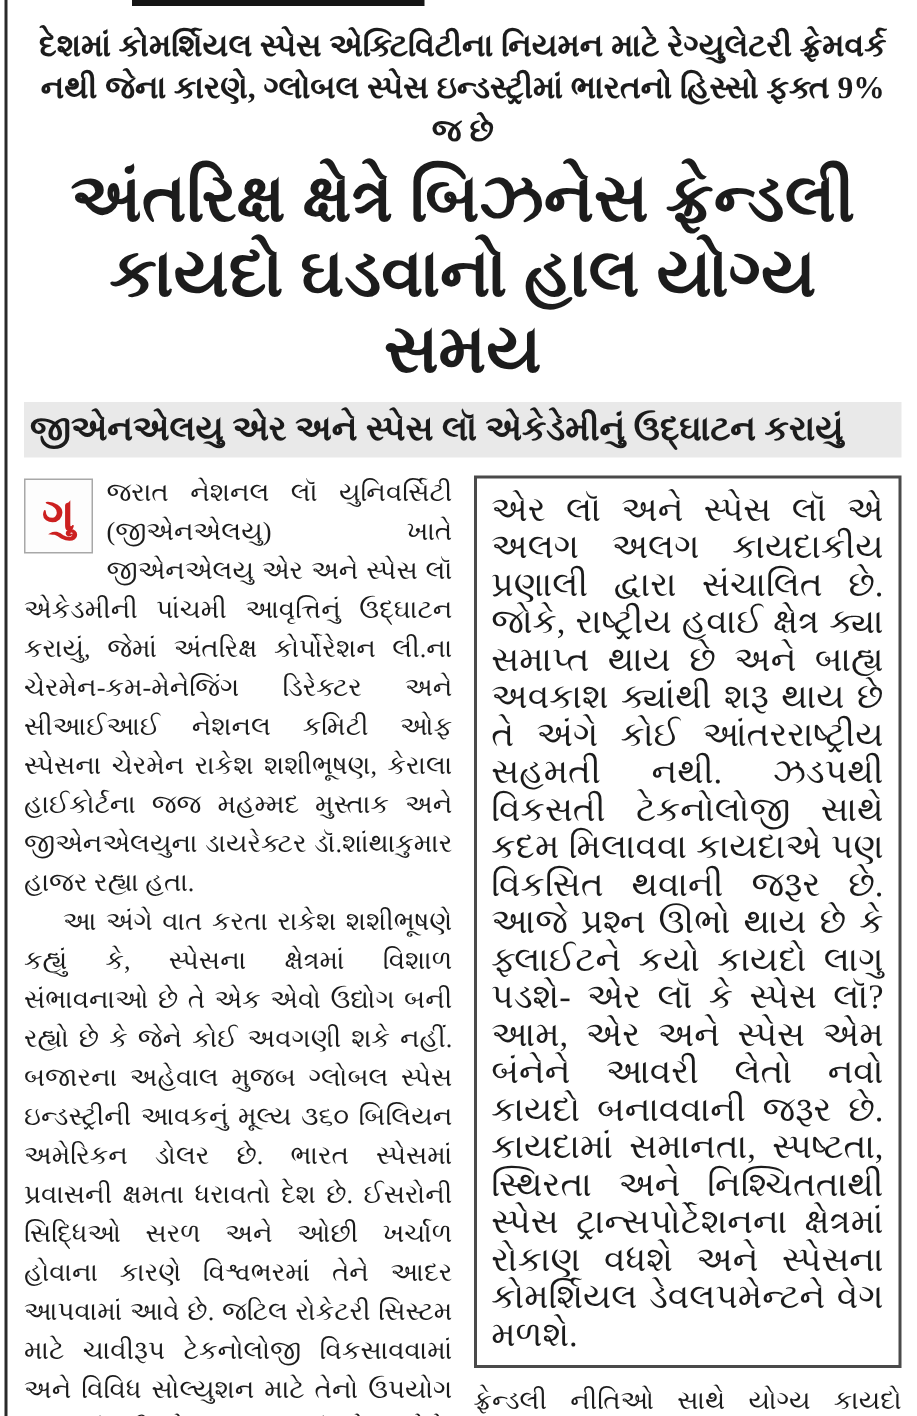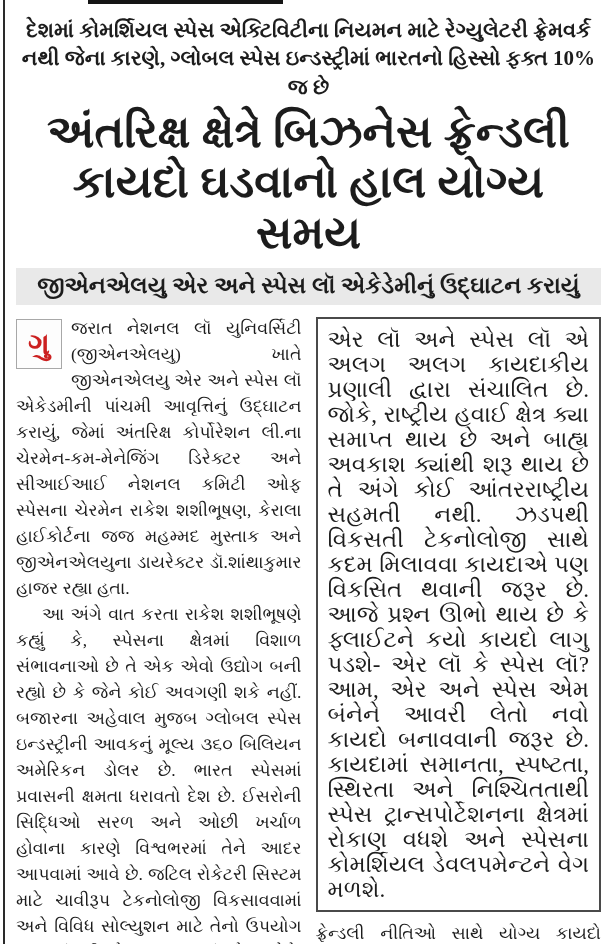--- a/index.html
+++ b/index.html
@@ -37,21 +37,21 @@
   .headline {
     text-align: center;
     font-weight: bold;
     font-size: 45px;
     line-height: 1.12;
     margin: 6px 0 10px;
     font-family: Liberation Serif, serif;
   }
   .subhead {
     background: #e9e9e9;
-    text-align: center;
+    text-align: left;
     font-weight: 600;
     font-size: 23px;
     padding: 5px 4px 6px;
     margin: 0 0 10px;
   }
 
   .columns { display: flex; gap: 14px; align-items: flex-start; }
   .col { flex: 1 1 0; text-align: justify; font-size: 17.5px; line-height: 26px; }
   .para { margin: 0; }
   .para + .para { margin-top: 0; }
@@ -103,21 +103,21 @@
 </head>
 <body>
 
 <div class="page">
 
   <div class="left-rule"></div>
   <div class="top-strip"></div>
 
   <div class="content">
 
-    <div class="kicker">દેશમાં કોમર્શિયલ સ્પેસ એક્ટિવિટીના નિયમન માટે રેગ્યુલેટરી ફ્રેમવર્ક નથી જેના કારણે, ગ્લોબલ સ્પેસ ઇન્ડસ્ટ્રીમાં ભારતનો હિસ્સો ફક્ત 10% જ છે</div>
+    <div class="kicker">દેશમાં કોમર્શિયલ સ્પેસ એક્ટિવિટીના નિયમન માટે રેગ્યુલેટરી ફ્રેમવર્ક નથી જેના કારણે, ગ્લોબલ સ્પેસ ઇન્ડસ્ટ્રીમાં ભારતનો હિસ્સો ફક્ત 9% જ છે</div>
 
     <h1 class="headline">અંતરિક્ષ ક્ષેત્રે બિઝનેસ ફ્રેન્ડલી કાયદો ઘડવાનો હાલ યોગ્ય સમય</h1>
 
     <div class="subhead">જીએનએલયુ એર અને સ્પેસ લૉ એકેડેમીનું ઉદ્ઘાટન કરાયું</div>
 
     <div class="columns">
 
       <div class="col col-left">
         <p class="para">
           <span class="dropcap-box">

